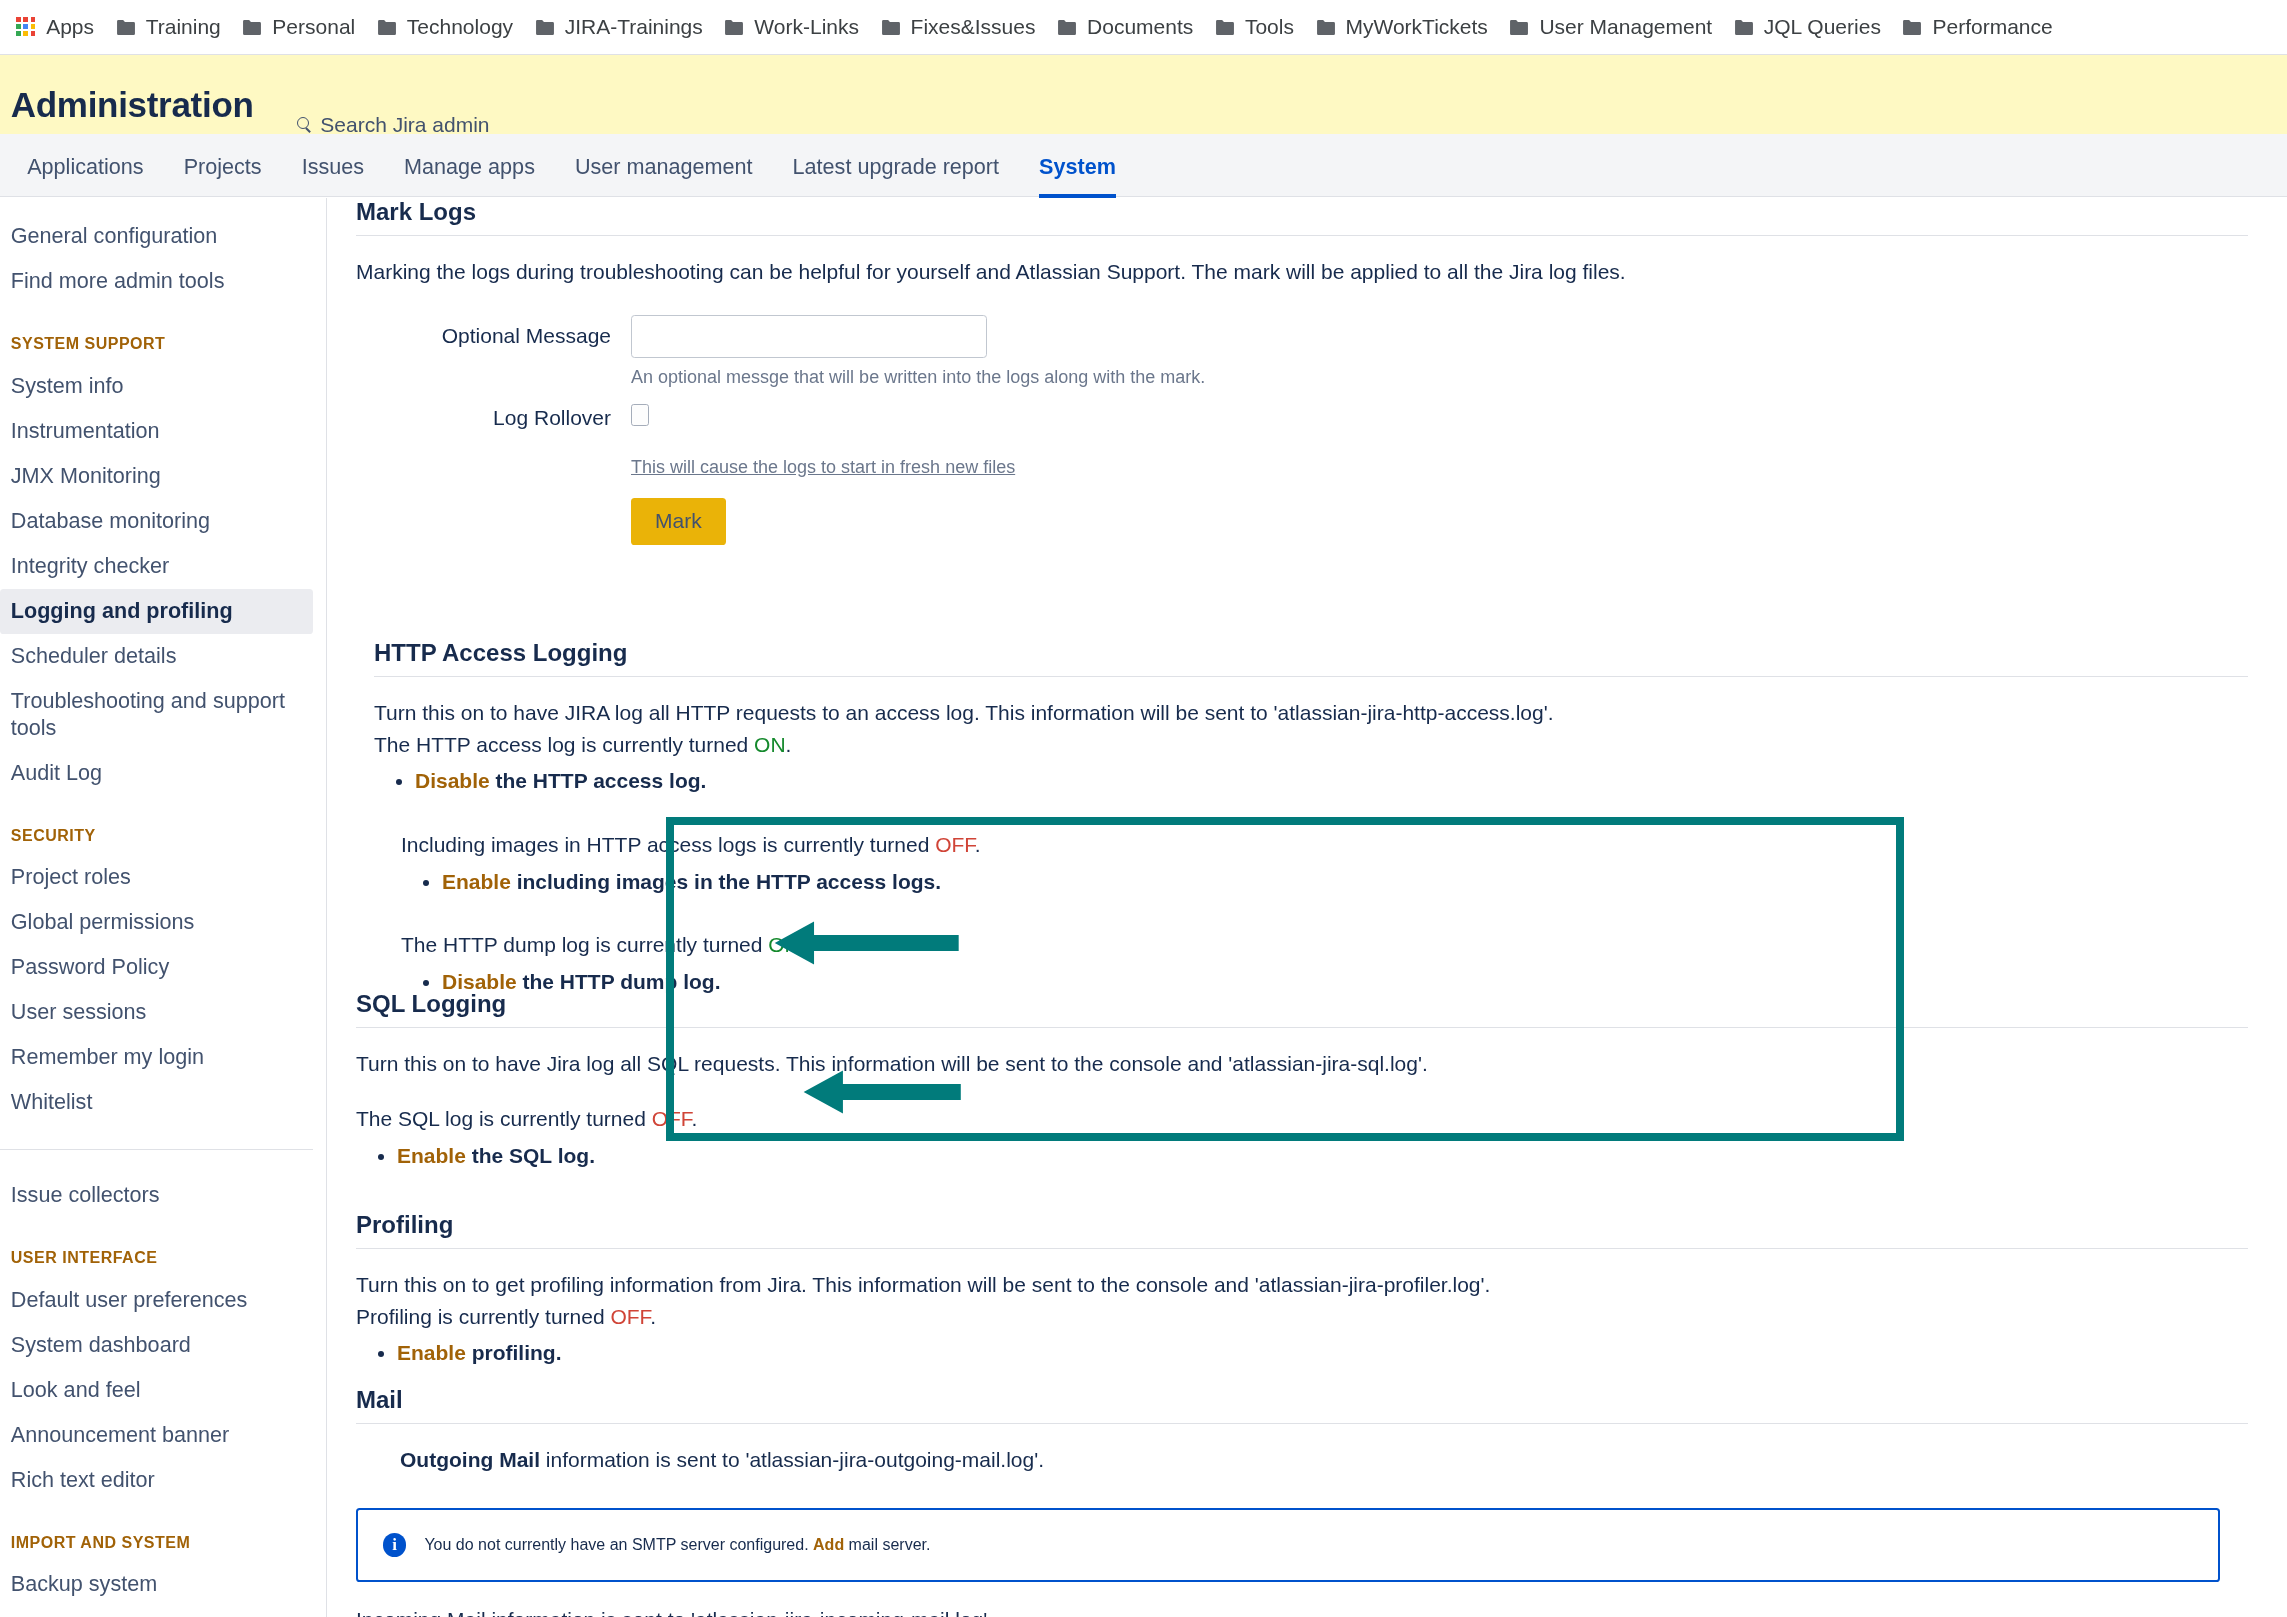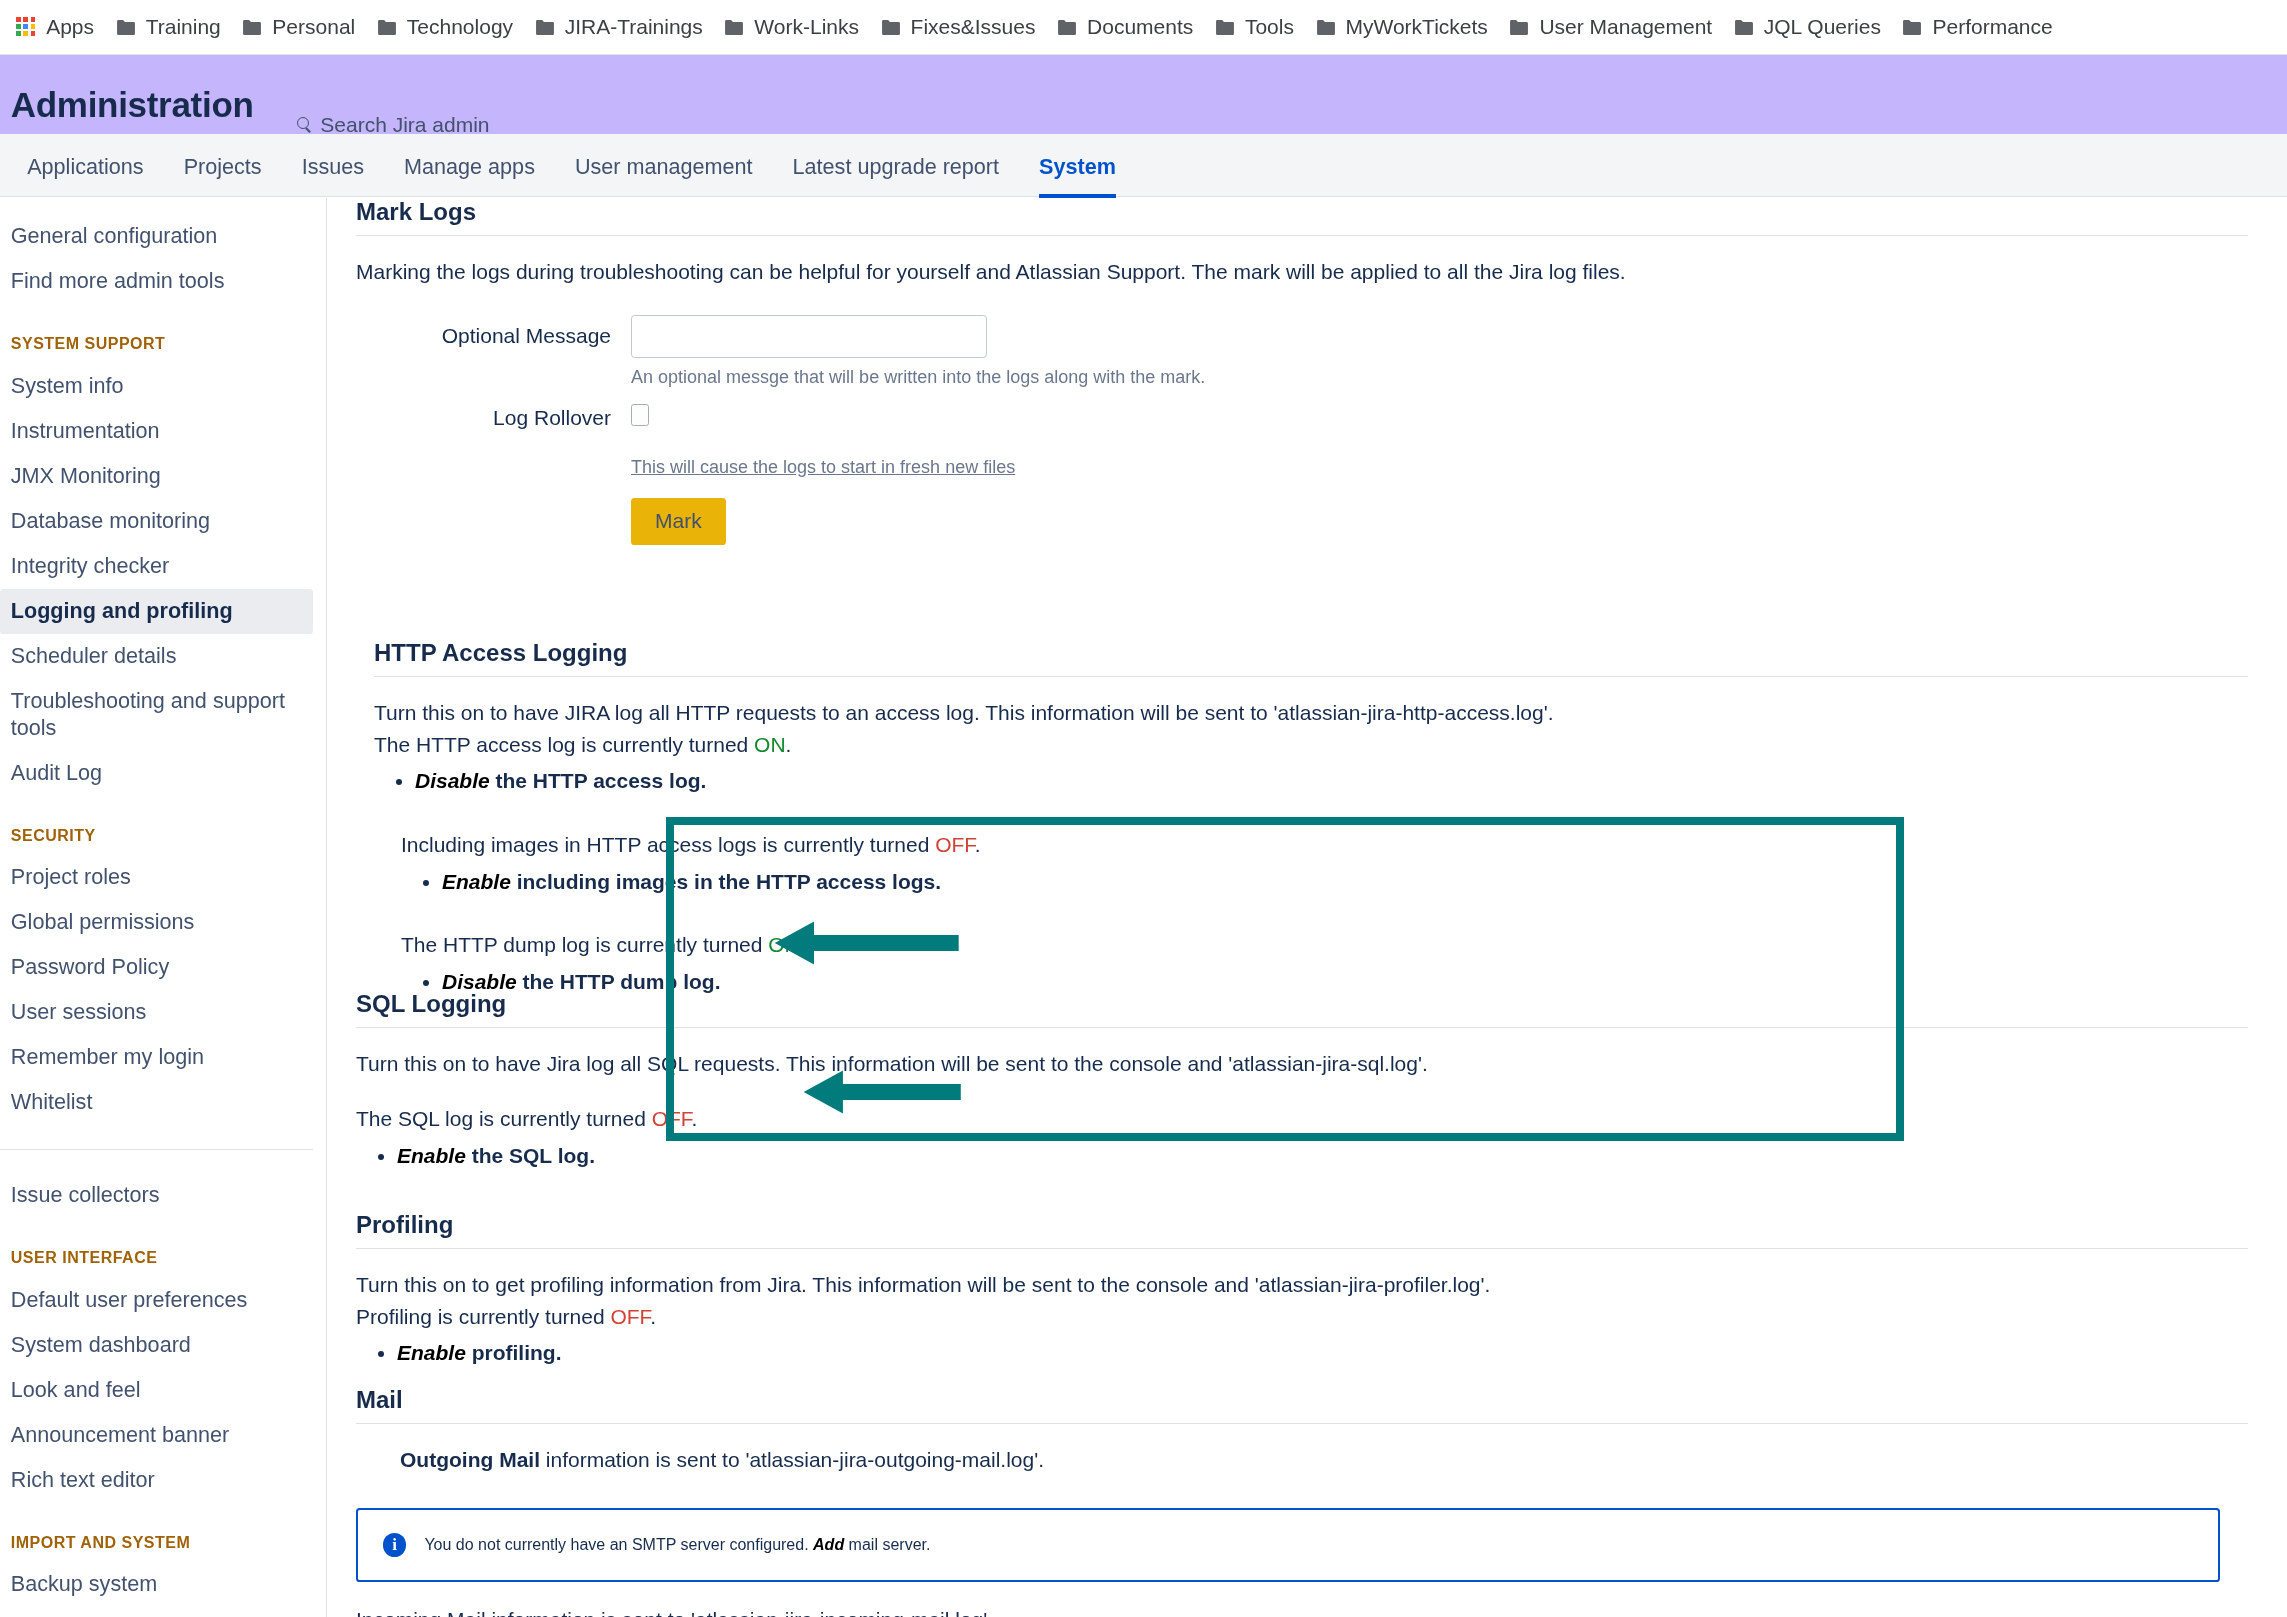--- a/index.html
+++ b/index.html
@@ -44,21 +44,21 @@
     width: 20px; height: 17px;
     flex: 0 0 auto;
     position: relative;
   }
   .folder-icon svg { display:block; }
 
   
   #admin-header {
     position: absolute; top: 54px; left: 0;
     width: 2287px; height: 80px;
-    background: #c4b5fd;
+    background: #fef9c3;
     border-top: 0.9px solid #dfe1e6;
     text-align: center;
   }
   #admin-title {
     position: absolute; left: 10.8px; top: 50px;
     transform: translateY(-50%);
     font-size: 35px; font-weight: 600;
     color: #172b4d;
     letter-spacing: -0.3px;
   }
@@ -162,21 +162,21 @@
   .para {
     font-size: 21px; color: #172b4d;
     line-height: 1.52;
     margin: 0;
   }
   .on  { color: #14892c; }
   .off { color: #d04437; }
   ul.opts { margin: 3.6px 0 0 0; padding-left: 41px; }
   ul.opts li { font-size: 21px; color: #172b4d; font-weight: 700; line-height: 1.6; }
   ul.opts li a, .lnk {
-    color: #000000; text-decoration: none; font-weight: 700; cursor: pointer; font-style: italic;
+    color: #a16207; text-decoration: none; font-weight: 700; cursor: pointer;
   }
 
   
   .form-row { display: flex; align-items: flex-start; }
   .form-label {
     width: 275px; text-align: right; padding-right: 20px;
     font-size: 21px; color: #172b4d; padding-top: 9px;
   }
   .txt-input {
     width: 356px; height: 43px;

